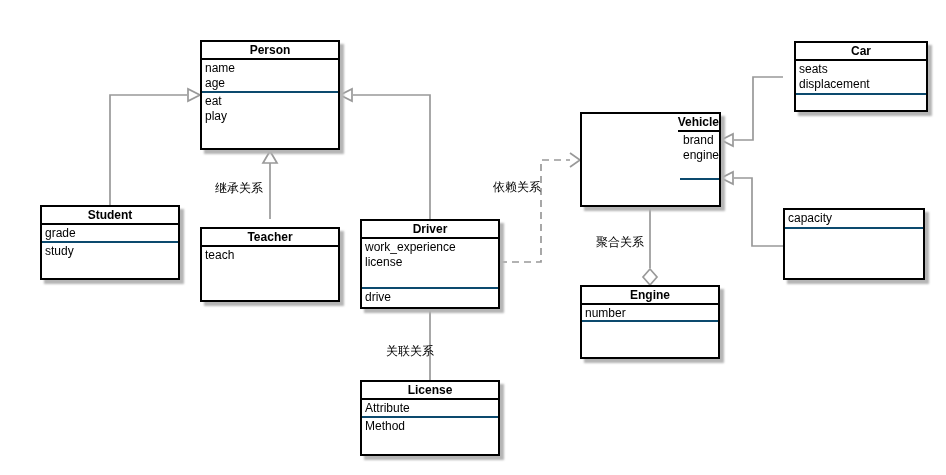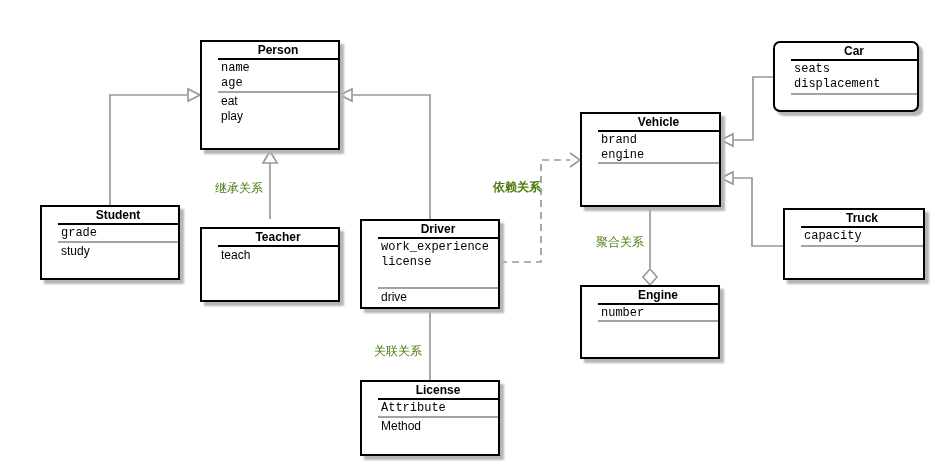--- a/index.html
+++ b/index.html
@@ -12,71 +12,70 @@
   }
   #connectors{position:absolute;left:0;top:0;width:946px;height:475px;z-index:1;}
   .uml-class{
     position:absolute;
     background:#ffffff;
     border:2px solid #000000;
     box-shadow:4px 4px 2px #b5b5b5;
     box-sizing:border-box;
     display:flex;flex-direction:column;
     z-index:2;
-    font-size:12px;color:#000000;padding-left:16px;
+    font-size:12px;color:#000000;
   }
   .uml-title{
     height:16px;line-height:16px;
     border-bottom:2px solid #000000;
     font-weight:bold;text-align:center;
     font-size:12px;
     flex:0 0 auto;
   }
   .uml-attrs{
-    border-bottom:2px solid #a3a3a3;
+    border-bottom:2px solid #0c4a6e;
     padding:1px 0 0 3px;
     line-height:15px;
     flex:0 0 auto;
     box-sizing:border-box;
-    font-family:Liberation Mono, monospace;
   }
   .uml-methods{
     padding:1px 0 0 3px;
     line-height:15px;
     flex:1 1 auto;
   }
   
   #person  {left:200px;top:40px; width:140px;height:110px;}
   #person .uml-attrs{height:33px;}
   #student {left:40px; top:205px;width:140px;height:75px;}
   #student .uml-attrs{height:18px;}
   #teacher {left:200px;top:219px;width:140px;height:75px;margin-top:8px;}
   #teacher .uml-attrs{height:18px;}
   #driver  {left:360px;top:219px;width:140px;height:90px;}
   #driver .uml-attrs{height:50px;}
-  #vehicle {left:580px;top:112px;width:141px;height:95px;}
-  #vehicle .uml-attrs{height:32px;}
-  #car     {left:773px;top:41px; width:146px;height:71px;border-radius:7px;}
+  #vehicle {left:580px;top:112px;width:141px;height:95px;align-items:flex-end;}
+  #vehicle .uml-attrs{height:48px;}
+  #car     {left:794px;top:41px; width:134px;height:71px;}
   #car .uml-attrs{height:34px;}
   #truck   {left:783px;top:208px;width:142px;height:72px;}
   #truck .uml-attrs{height:19px;}
   #engine  {left:580px;top:285px;width:140px;height:74px;}
   #engine .uml-attrs{height:17px;}
   #license {left:360px;top:380px;width:140px;height:76px;}
   #license .uml-attrs{height:18px;}
 
   .rel-label{
     position:absolute;z-index:3;
-    font-size:12px;color:#4d7c0f;
+    font-size:12px;color:#000000;
     width:72px;text-align:center;
     line-height:14px;
   }
   #label-inheritance{left:203px;top:181px;}
-  #label-dependency {left:481px;top:180px;font-weight:bold;}
-  #label-association{left:362px;top:344px;}
+  #label-dependency {left:481px;top:180px;}
+  #label-association{left:362px;top:344px;text-align:right;}
   #label-aggregation{left:584px;top:235px;}
 </style>
 </head>
 <body>
 
 <div id="canvas">
 
   <svg id="connectors" viewBox="0 0 946 475" xmlns="http://www.w3.org/2000/svg">
 
     <g stroke="#999999" stroke-width="1.7" fill="none">
@@ -170,21 +169,20 @@
   <div class="uml-class" id="car">
     <div class="uml-title">Car</div>
     <div class="uml-attrs">
       <div>seats</div>
       <div>displacement</div>
     </div>
     <div class="uml-methods"></div>
   </div>
 
   <div class="uml-class" id="truck">
-    <div class="uml-title">Truck</div>
     <div class="uml-attrs">
       <div>capacity</div>
     </div>
     <div class="uml-methods"></div>
   </div>
 
   <div class="uml-class" id="engine">
     <div class="uml-title">Engine</div>
     <div class="uml-attrs">
       <div>number</div>

